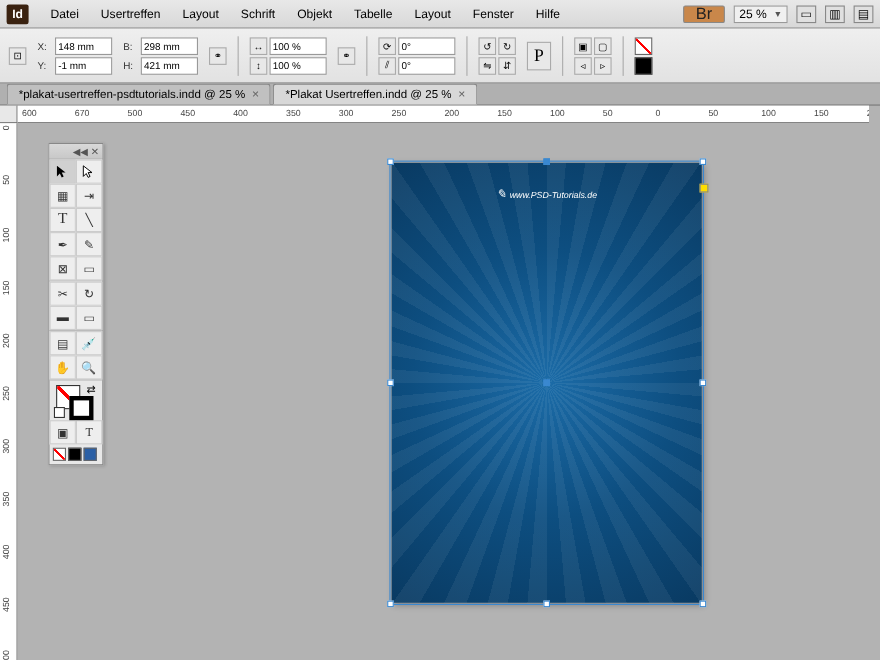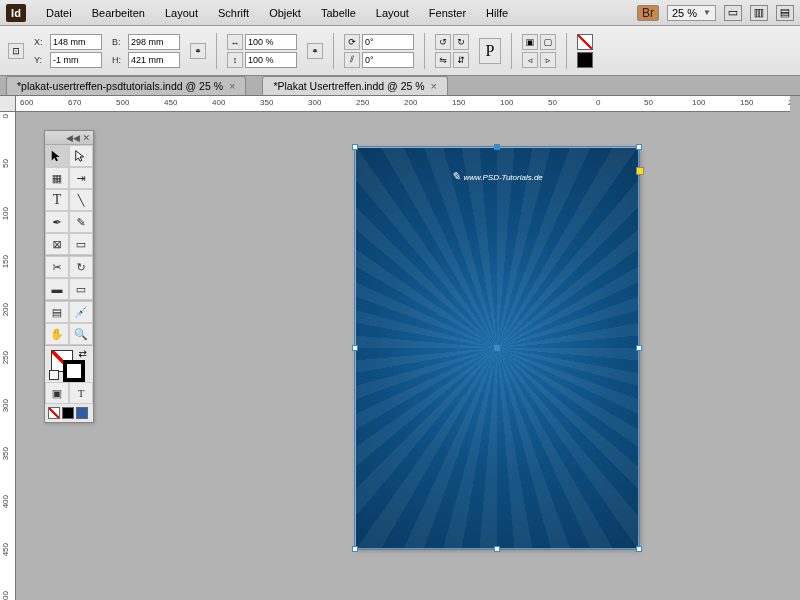--- a/index.html
+++ b/index.html
@@ -3,41 +3,41 @@
 <meta charset="utf-8">
 <style>
 * { margin: 0; padding: 0; box-sizing: border-box; font-family: "Segoe UI", Tahoma, sans-serif; }
 body { width: 800px; height: 600px; overflow: hidden; background: #b3b3b3; position: relative; }
 
 
 .menubar { height: 26px; background: linear-gradient(#e8e8e8,#d8d8d8); display: flex; align-items: center; padding: 0 6px; border-bottom: 1px solid #999; font-size: 11px; }
 .app-icon { width: 20px; height: 18px; background: #3a2210; color: #fff; font-weight: bold; display: flex; align-items: center; justify-content: center; font-size: 11px; border-radius: 2px; margin-right: 10px; }
 .menu-item { padding: 4px 10px; cursor: default; }
 .menu-right { margin-left: auto; display: flex; align-items: center; gap: 8px; }
-.br-badge { width: 22px; height: 16px; background: #c9874a; color: #222; font-size: 12px; display:flex;align-items:center;justify-content:center;border:1px solid #888;border-radius:2px; }
+.br-badge { width: 38px; height: 16px; background: #c9874a; color: #222; font-size: 15px; display:flex;align-items:center;justify-content:center;border:1px solid #888;border-radius:2px; }
 .zoom-combo { font-size: 11px; padding: 1px 4px; border:1px solid #999; background:#f0f0f0; display:flex;align-items:center;gap:4px; }
 .workspace-icon { width: 18px; height: 16px; border:1px solid #888; background:#e0e0e0; display:flex;align-items:center;justify-content:center; }
 
 
 .control-panel { height: 50px; background: linear-gradient(#efefef,#e2e2e2); border-bottom: 1px solid #888; display:flex; align-items:center; padding: 0 8px; gap: 10px; font-size: 10px; }
 .cp-group { display:flex; flex-direction:column; gap:2px; }
 .cp-row { display:flex; align-items:center; gap:2px; }
 .cp-label { width: 14px; font-size: 9px; color:#333; }
 .cp-field { width: 52px; height: 16px; border:1px solid #999; background:#fff; font-size: 9px; padding: 4px 2px; display:flex;align-items:center; }
 .cp-icon { width: 16px; height: 16px; border:1px solid #aaa; background:#e8e8e8; display:flex;align-items:center;justify-content:center; font-size:9px; }
 .divider { width:1px; height:36px; background:#aaa; }
 .swatch-none { width:16px;height:16px;background:#fff;border:1px solid #666;position:relative; }
 .swatch-none::after { content:"";position:absolute;left:0;top:0;right:0;bottom:0;background:linear-gradient(to top right,transparent 45%,red 45%,red 55%,transparent 55%); }
 .swatch-black { width:16px;height:16px;background:#000;border:1px solid #666; }
 .stroke-weight { width:44px;height:16px;border:1px solid #999;background:#fff;font-size:9px;display:flex;align-items:center;padding:0 3px; }
 .stroke-line { width:78px;height:12px;background:#000;border:1px solid #999; }
 
 
 .tab-bar { height: 20px; background:#b0b0b0; display:flex; align-items:flex-end; padding-left:6px; font-size:10.5px; border-bottom:1px solid #777; }
-.tab { padding: 3px 10px; background:#c0c0c0; border:1px solid #888; border-bottom:none; margin-right:16px; border-radius:3px 3px 0 0; display:flex;align-items:center;gap:6px; }
+.tab { padding: 3px 10px; background:#c0c0c0; border:1px solid #888; border-bottom:none; margin-right:2px; border-radius:3px 3px 0 0; display:flex;align-items:center;gap:6px; }
 .tab.active { background:#d8d8d8; }
 .tab-close { color:#666; font-size:11px; }
 
 
 .ruler-h { position:absolute; left:16px; right:10px; top:96px; height:16px; background:#fff; border-bottom:1px solid #777; overflow:hidden; font-size:8px; color:#444; }
 .ruler-h .tick { position:absolute; top:2px; }
 .ruler-v { position:absolute; left:0; top:112px; bottom:0; width:16px; background:#fff; border-right:1px solid #777; overflow:hidden; font-size:8px; color:#444; }
 .ruler-v .tick { position:absolute; left:1px; writing-mode:vertical-rl; transform:rotate(180deg); }
 .ruler-corner { position:absolute; left:0; top:96px; width:16px; height:16px; background:#e8e8e8; border-right:1px solid #777; border-bottom:1px solid #777; }
 
@@ -74,21 +74,21 @@
 .fs-default { position:absolute; left:4px; bottom:2px; width:10px;height:10px;border:1px solid #333;background:#fff; }
 
 .chev { font-size:8px; color:#555; margin-left:2px; }
 </style>
 </head>
 <body>
 
 <div class="menubar">
   <div class="app-icon">Id</div>
   <div class="menu-item">Datei</div>
-  <div class="menu-item">Bearbeiten</div>
+  <div class="menu-item">Usertreffen</div>
   <div class="menu-item">Layout</div>
   <div class="menu-item">Schrift</div>
   <div class="menu-item">Objekt</div>
   <div class="menu-item">Tabelle</div>
   <div class="menu-item">Layout</div>
   <div class="menu-item">Fenster</div>
   <div class="menu-item">Hilfe</div>
   <div class="menu-right">
     <div class="br-badge">Br</div>
     <div class="zoom-combo">

